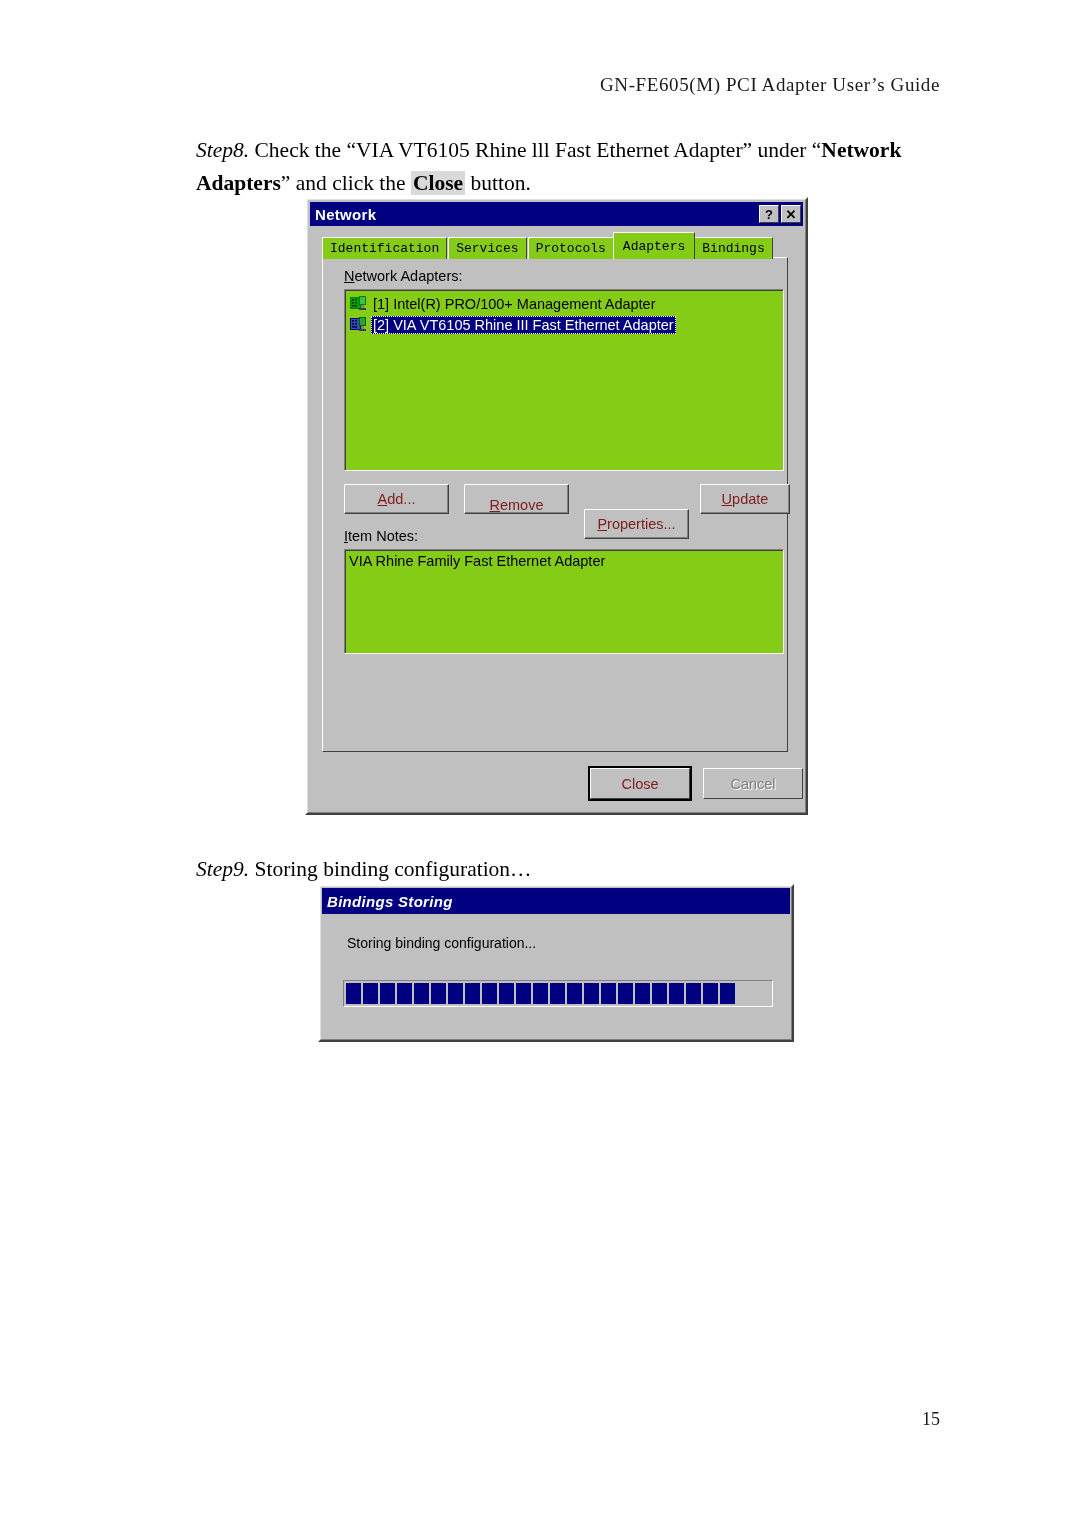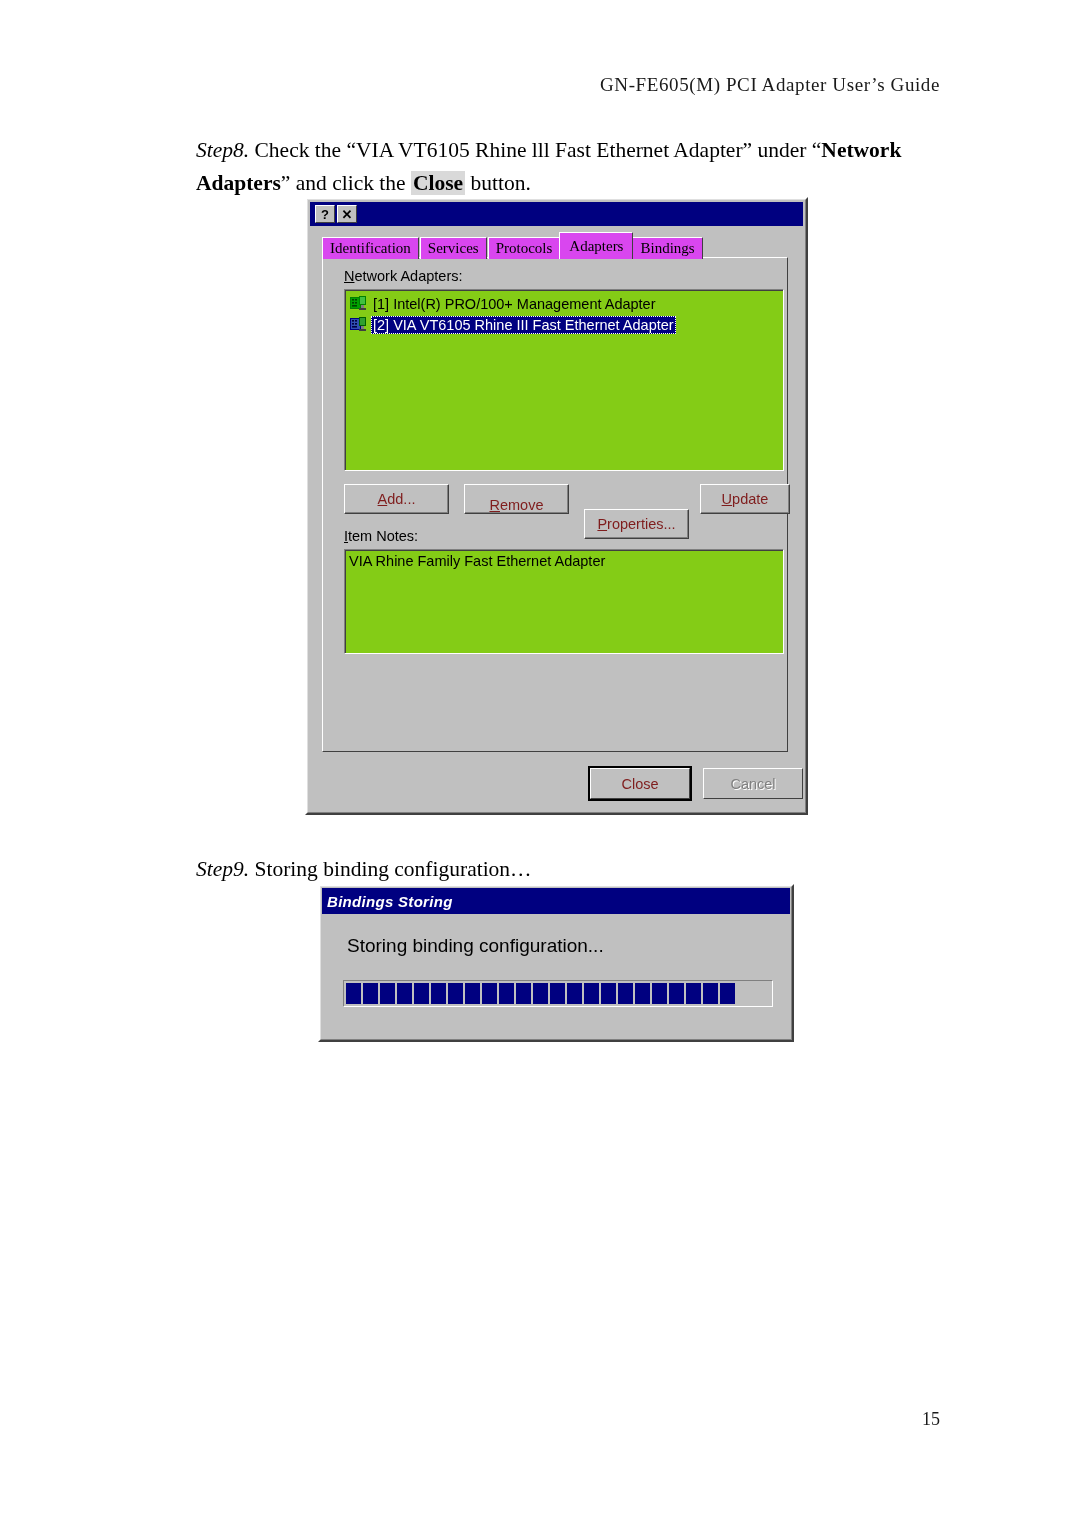--- a/index.html
+++ b/index.html
@@ -133,31 +133,31 @@
     position: absolute;
     left: 14px;
     top: 33px;
     width: 466px;
     height: 26px;
     display: flex;
     align-items: flex-end;
     z-index: 3;
   }
   .tab {
-    background: #d946ef;
+    background: #84cc16;
     border-top: 1.5px solid #ffffff;
     border-left: 1.5px solid #ffffff;
     border-right: 1.5px solid #404040;
     border-bottom: none;
     height: 22px;
     padding: 0 7px;
     display: flex;
     align-items: center;
-    font-family: Liberation Serif, serif;
-    font-size: 15px;
+    font-family: Liberation Mono, monospace;
+    font-size: 13px;
     color: #000;
     white-space: nowrap;
     box-sizing: border-box;
     margin-right: 1px;
     position: relative;
   }
   .tab.active {
     height: 27px;
     margin-bottom: 0;
     z-index: 5;
@@ -324,21 +324,21 @@
   #bindings-dialog .titlebar {
     height: 26px;
     margin: 1px 1px 0 1px;
     font-style: italic;
   }
   #bindings-status {
     position: absolute;
     left: 26px;
     top: 48px;
     font-family: "Liberation Sans", sans-serif;
-    font-size: 19px;
+    font-size: 14px;
     color: #000;
     white-space: nowrap;
   }
   #progress-outer {
     position: absolute;
     left: 22px;
     top: 93px;
     width: 430px;
     height: 27px;
     background: #c0c0c0;
@@ -368,20 +368,21 @@
 <div class="page-header">GN-FE605(M)  PCI  Adapter  User’s  Guide</div>
 
 <div class="step-block" id="step8-block">
   <span class="step-label">Step8.</span><span class="step-body"> Check the “VIA VT6105 Rhine lll Fast Ethernet Adapter” under “</span><span class="bold">Network Adapters</span><span>” and click the </span><span class="hl">Close</span><span> button.</span>
 </div>
 
 <div class="win-dialog" id="network-dialog">
   <div class="win-dialog-inner">
 
     <div class="titlebar">
+      <div class="titlebar-text">Network</div>
       <div class="title-btns">
         <div class="title-btn">?</div>
         <div class="title-btn">✕</div>
       </div>
     </div>
 
     <div class="tabstrip">
       <div class="tab">Identification</div>
       <div class="tab">Services</div>
       <div class="tab">Protocols</div>

